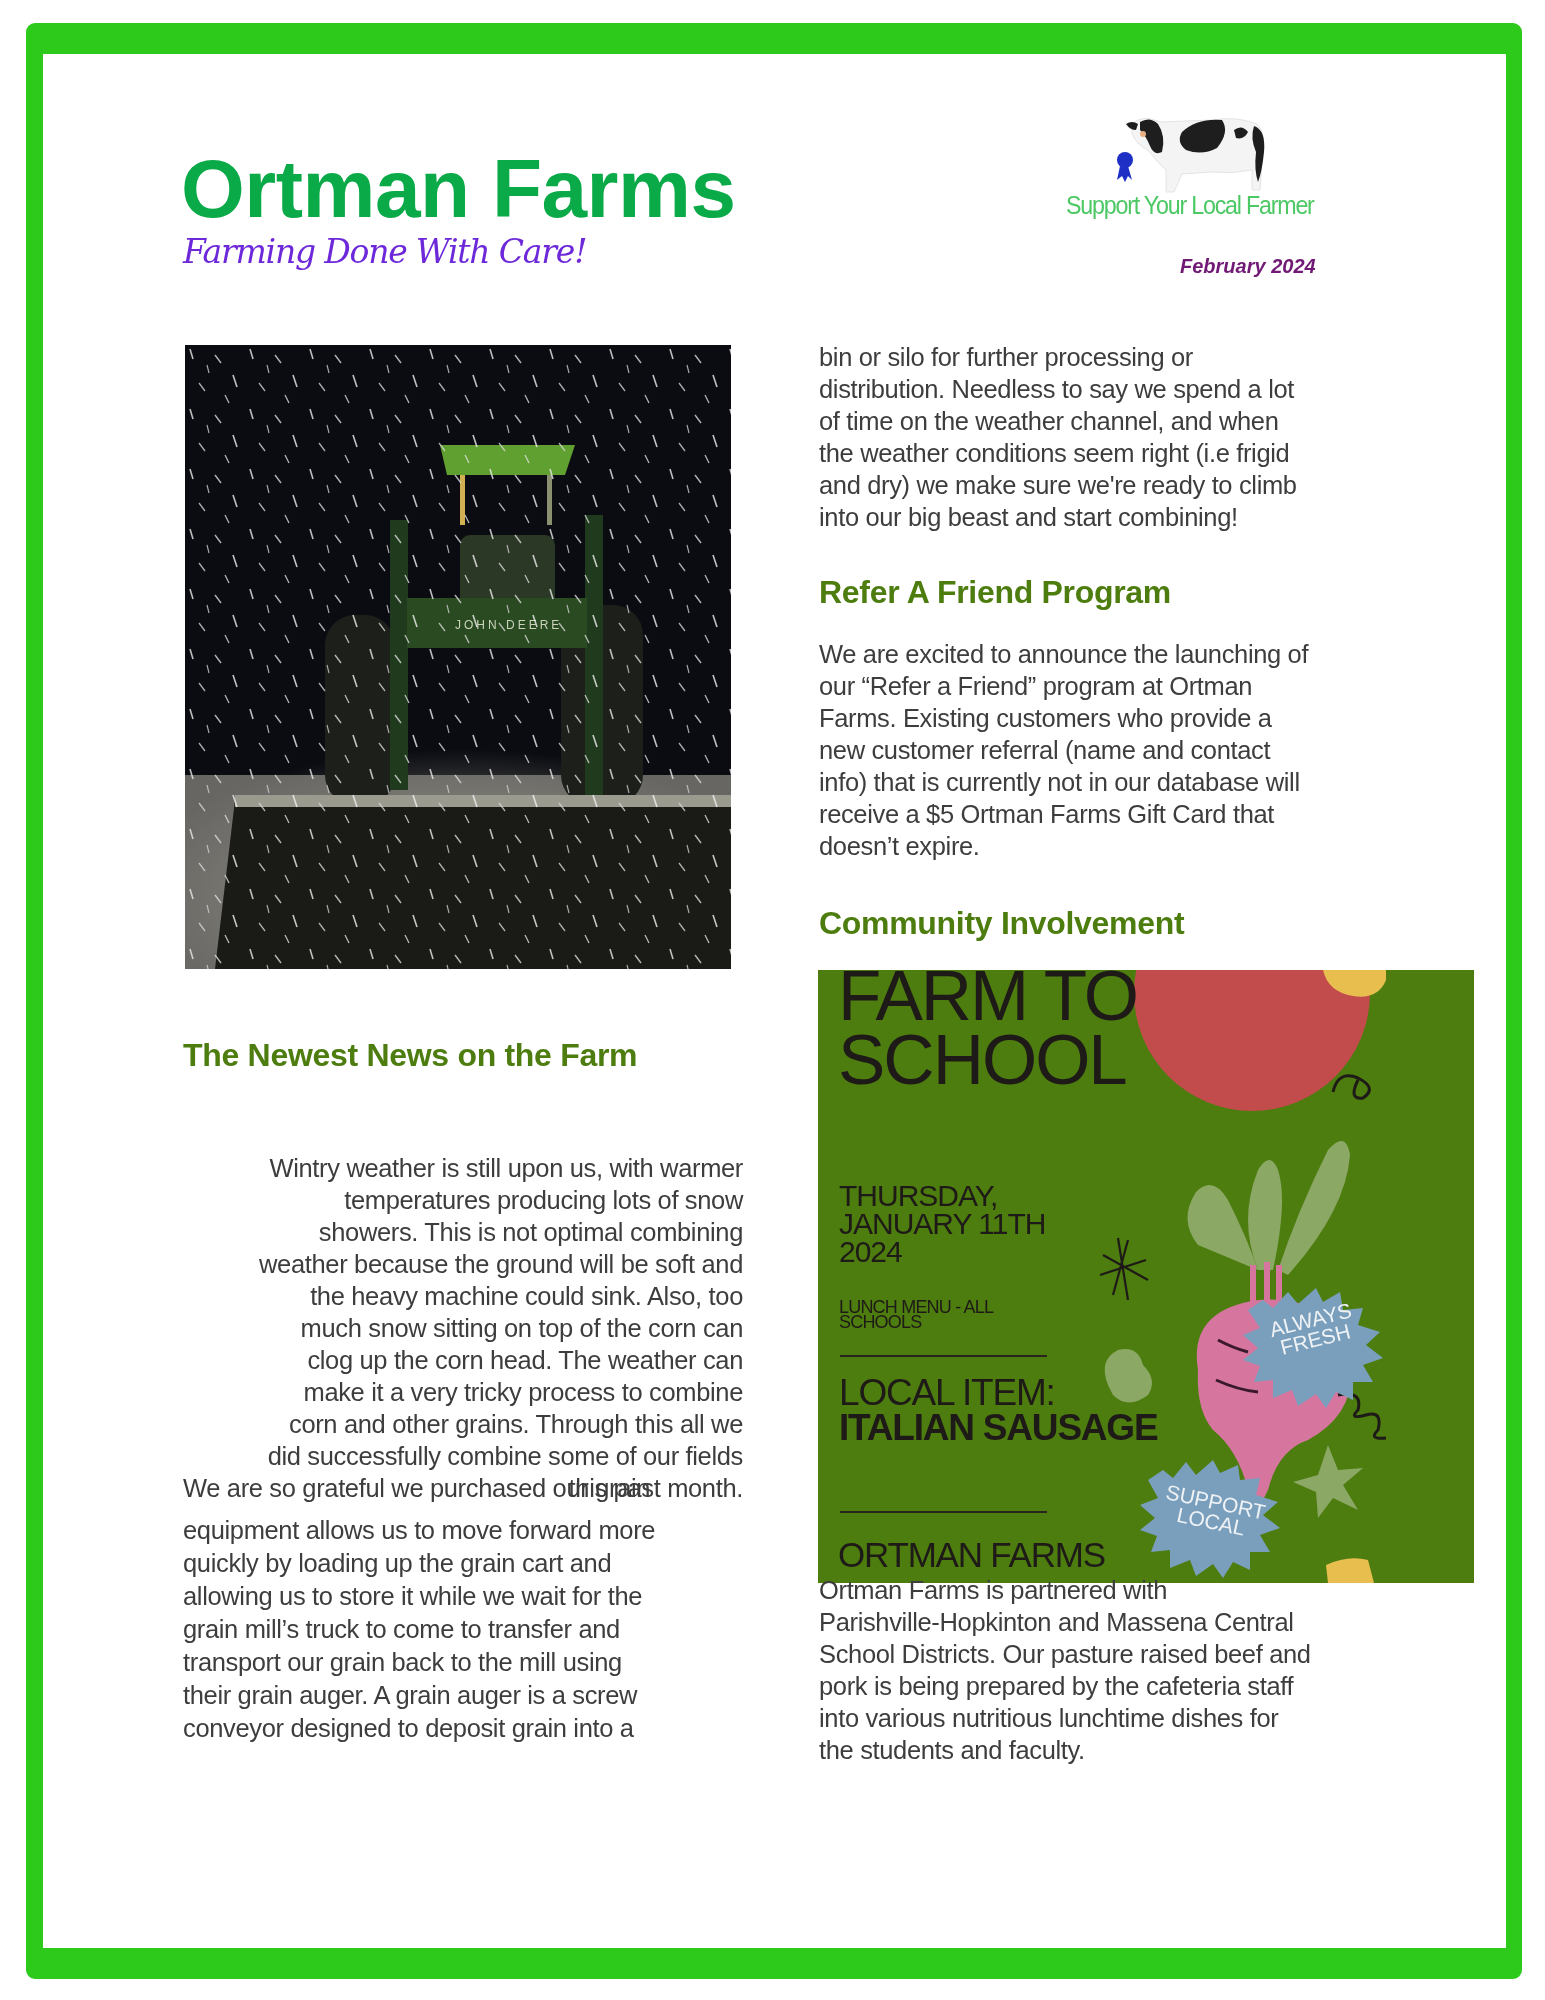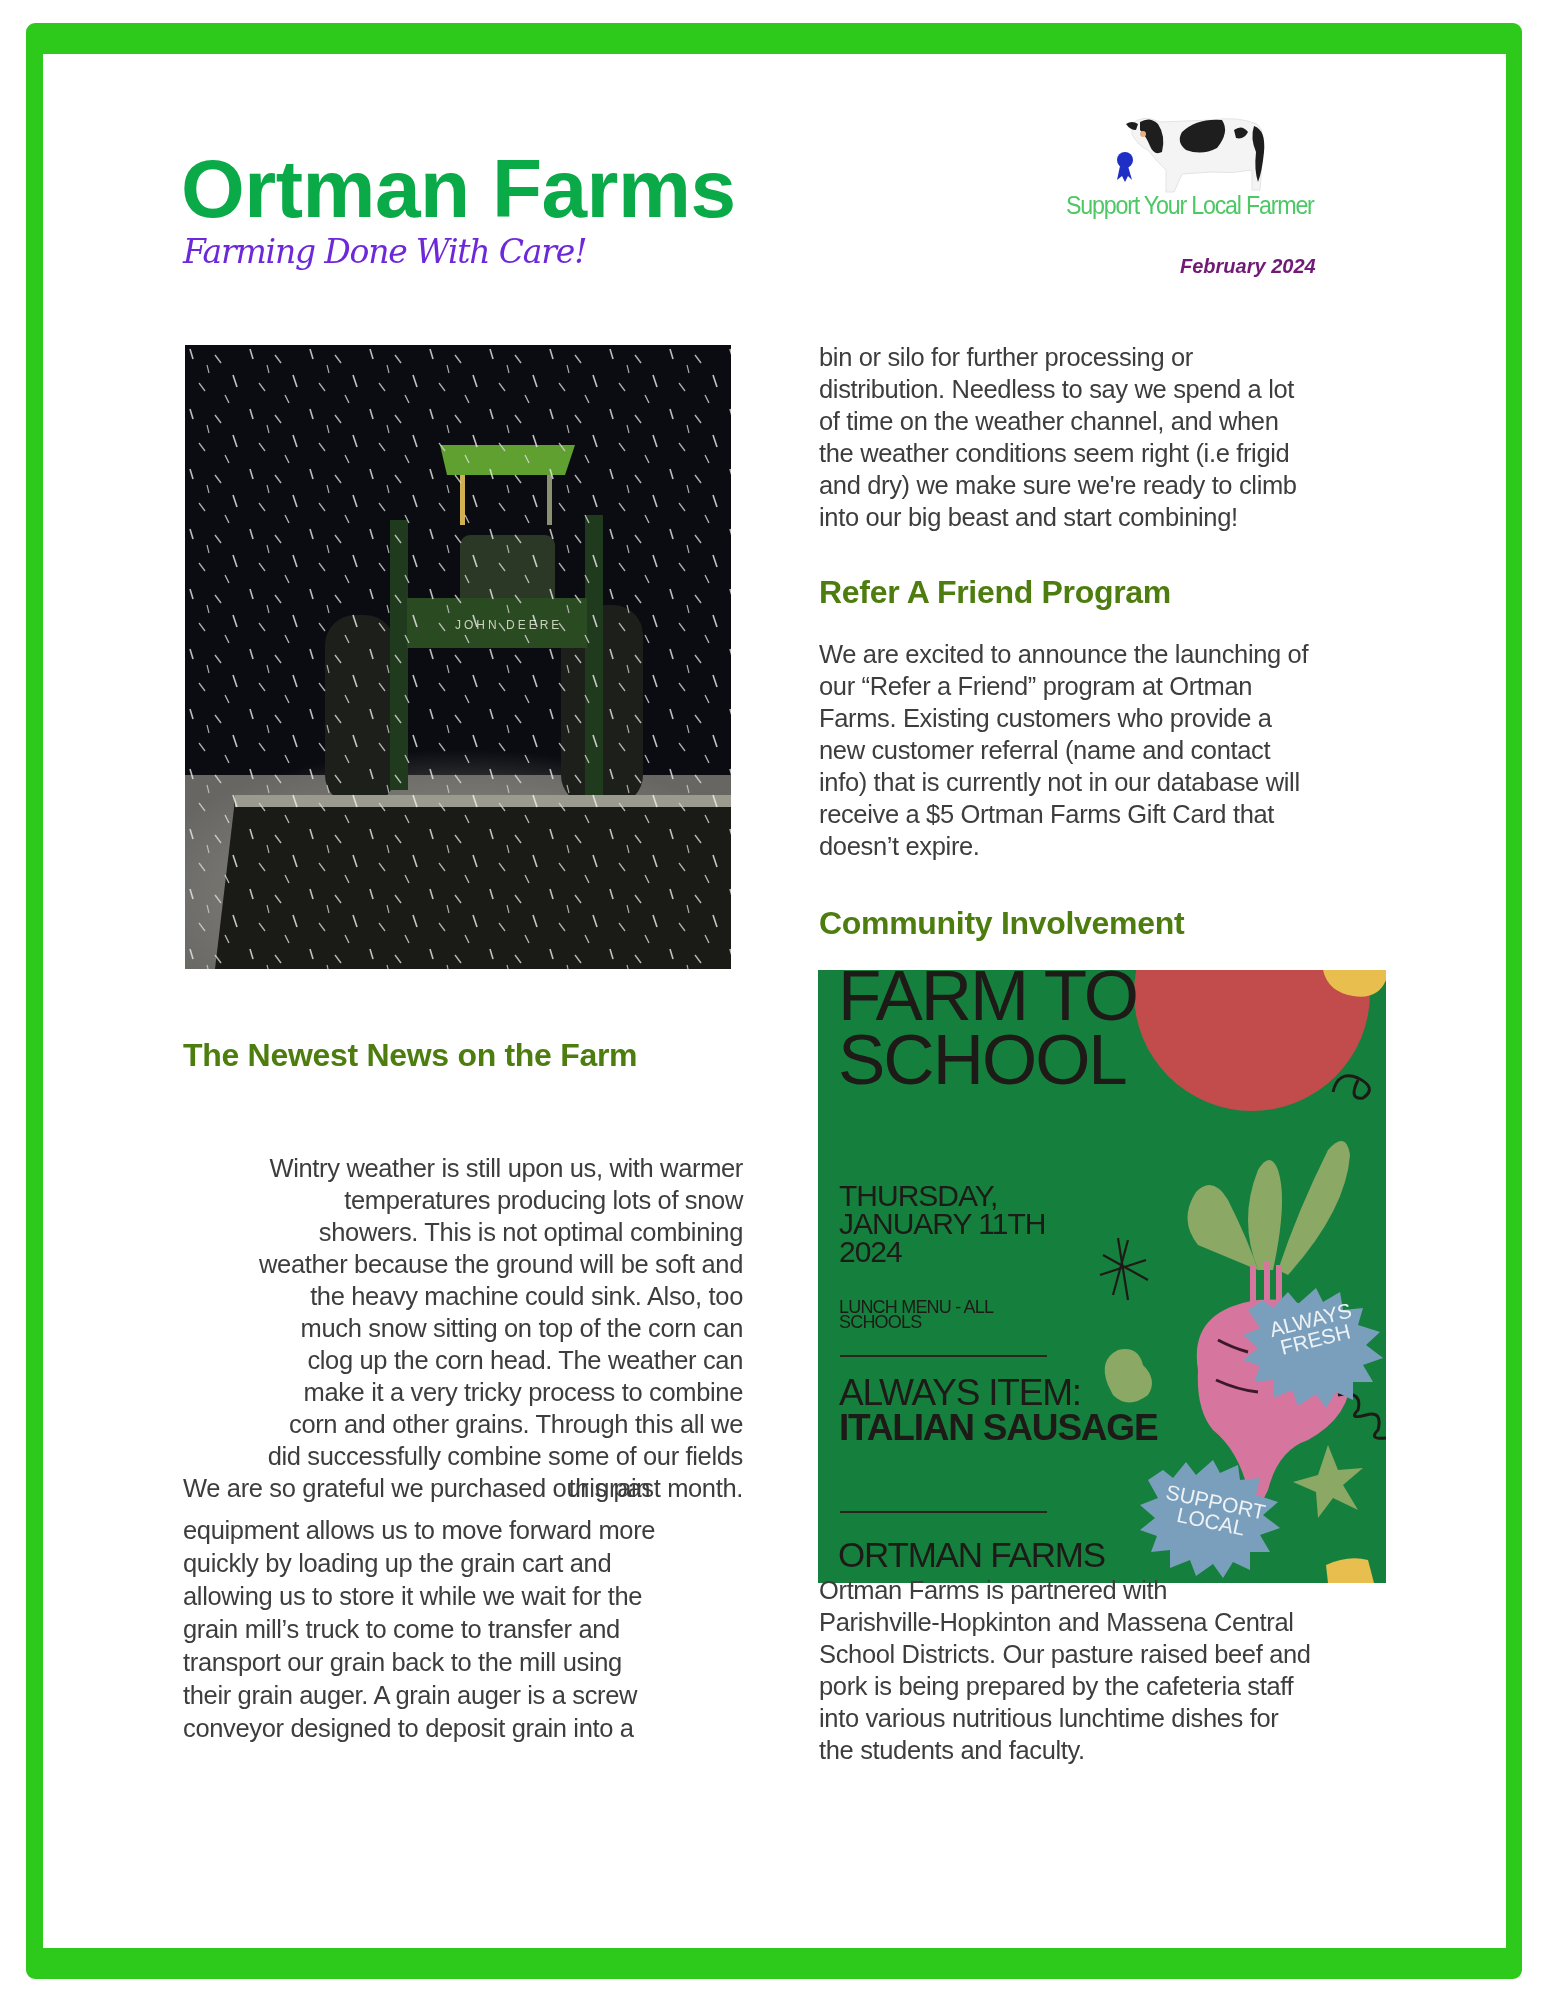--- a/index.html
+++ b/index.html
@@ -48,22 +48,22 @@
   .heading {
     position: absolute; font-family: "Liberation Sans", sans-serif; font-weight: 700;
     font-size: 32px; color: #4d7c0f; white-space: nowrap; letter-spacing: -0.3px;
   }
   .body-text {
     position: absolute; font-family: "Liberation Sans", sans-serif;
     font-size: 25.5px; line-height: 32px; color: #3d3d3d; letter-spacing: -0.35px;
   }
 
   .poster {
-    position: absolute; left: 818px; top: 970px; width: 568px; height: 613px;
-    background: #15803d; overflow: hidden; padding-left: 41px;
+    position: absolute; left: 818px; top: 970px; width: 656px; height: 613px;
+    background: #4d7c0f; overflow: hidden; padding-left: 41px;
   }
   .poster-text { position: absolute; font-family: "Liberation Sans", sans-serif; color: #1e1a17; white-space: nowrap; }
   .poster-rule { position: absolute; left: 22px; width: 207px; height: 2px; background: #2a241f; }
   .badge-text {
     position: absolute; font-family: "Liberation Sans", sans-serif; color: #eef2f5;
     font-size: 21px; line-height: 20px; text-align: center; white-space: nowrap;
   }
 </style>
 </head>
 <body>
@@ -234,21 +234,21 @@
   <div class="poster-text" style="left:21px; top:212px; font-size:30px; line-height:28px; letter-spacing:-1px;">
     <div>THURSDAY,</div>
     <div>JANUARY 11TH</div>
     <div>2024</div>
   </div>
   <div class="poster-text" style="left:21px; top:330px; font-size:18px; line-height:15px; letter-spacing:-0.8px;">
     <div>LUNCH MENU - ALL</div>
     <div>SCHOOLS</div>
   </div>
   <div class="poster-rule" style="top:385px;"></div>
-  <div class="poster-text" style="left:21px; top:405px; font-size:37px; line-height:36px; letter-spacing:-1.2px;">ALWAYS ITEM:</div>
+  <div class="poster-text" style="left:21px; top:405px; font-size:37px; line-height:36px; letter-spacing:-1.2px;">LOCAL ITEM:</div>
   <div class="poster-text" style="left:21px; top:440px; font-size:37px; line-height:36px; font-weight:700; letter-spacing:-1.2px;">ITALIAN SAUSAGE</div>
   <div class="poster-rule" style="top:541px;"></div>
   <div class="poster-text" style="left:20px; top:567px; font-size:35px; line-height:36px; letter-spacing:-1.2px;">ORTMAN FARMS</div>
 
   <div class="badge-text" style="left:445px; top:340px; width:100px; transform:rotate(-14deg);">
     <div>ALWAYS</div>
     <div>FRESH</div>
   </div>
   <div class="badge-text" style="left:345px; top:522px; width:100px; transform:rotate(12deg);">
     <div>SUPPORT</div>

